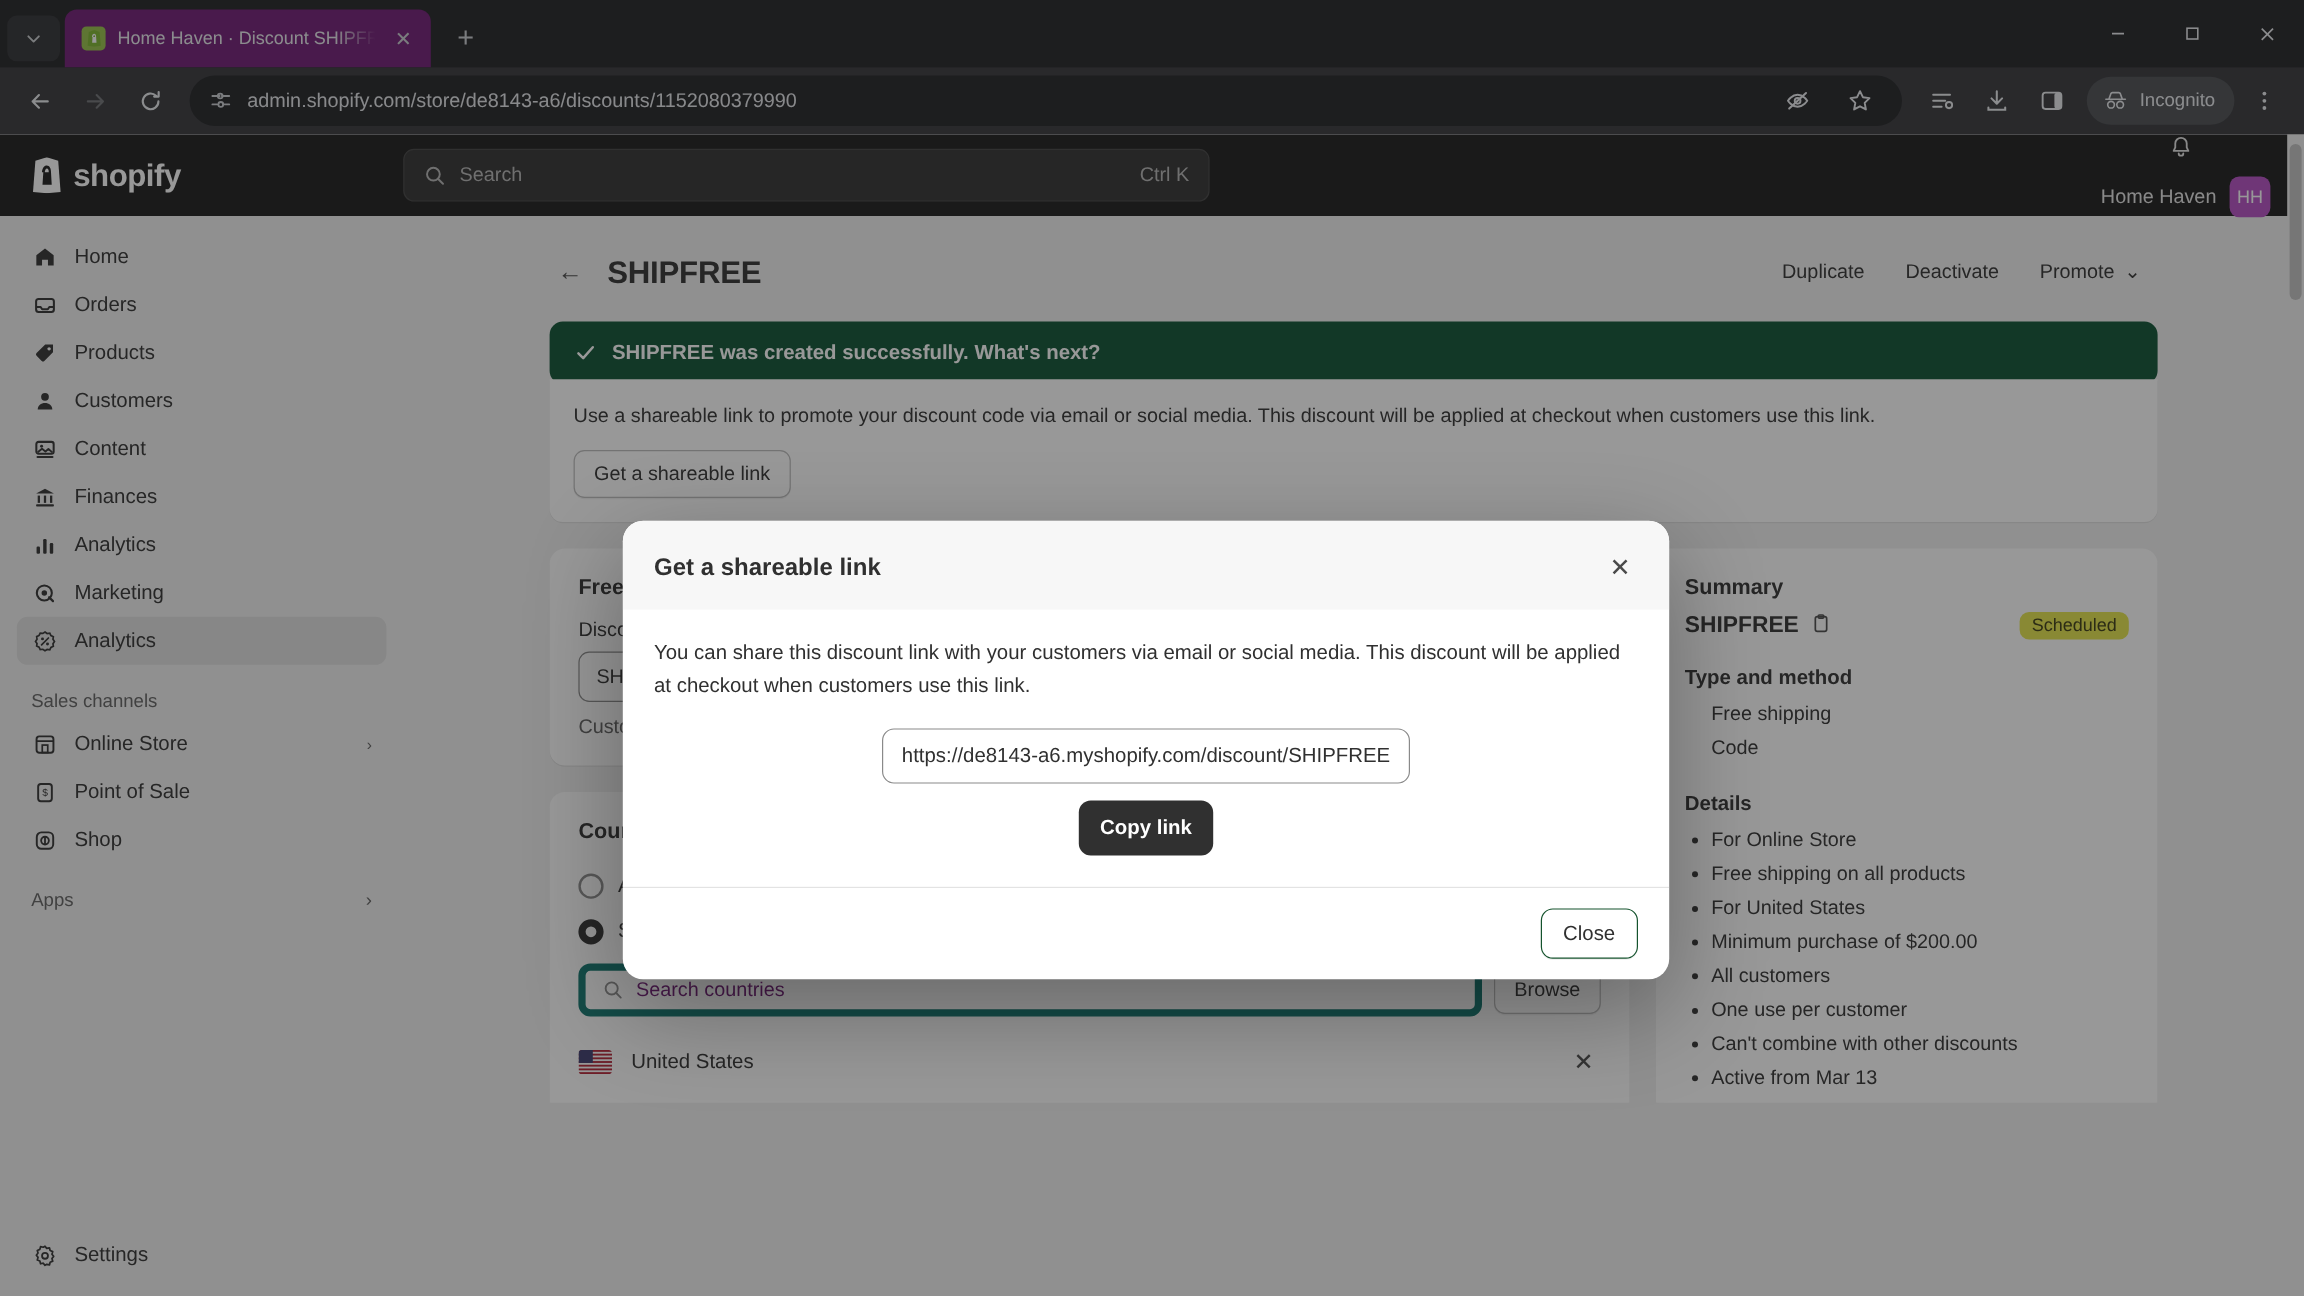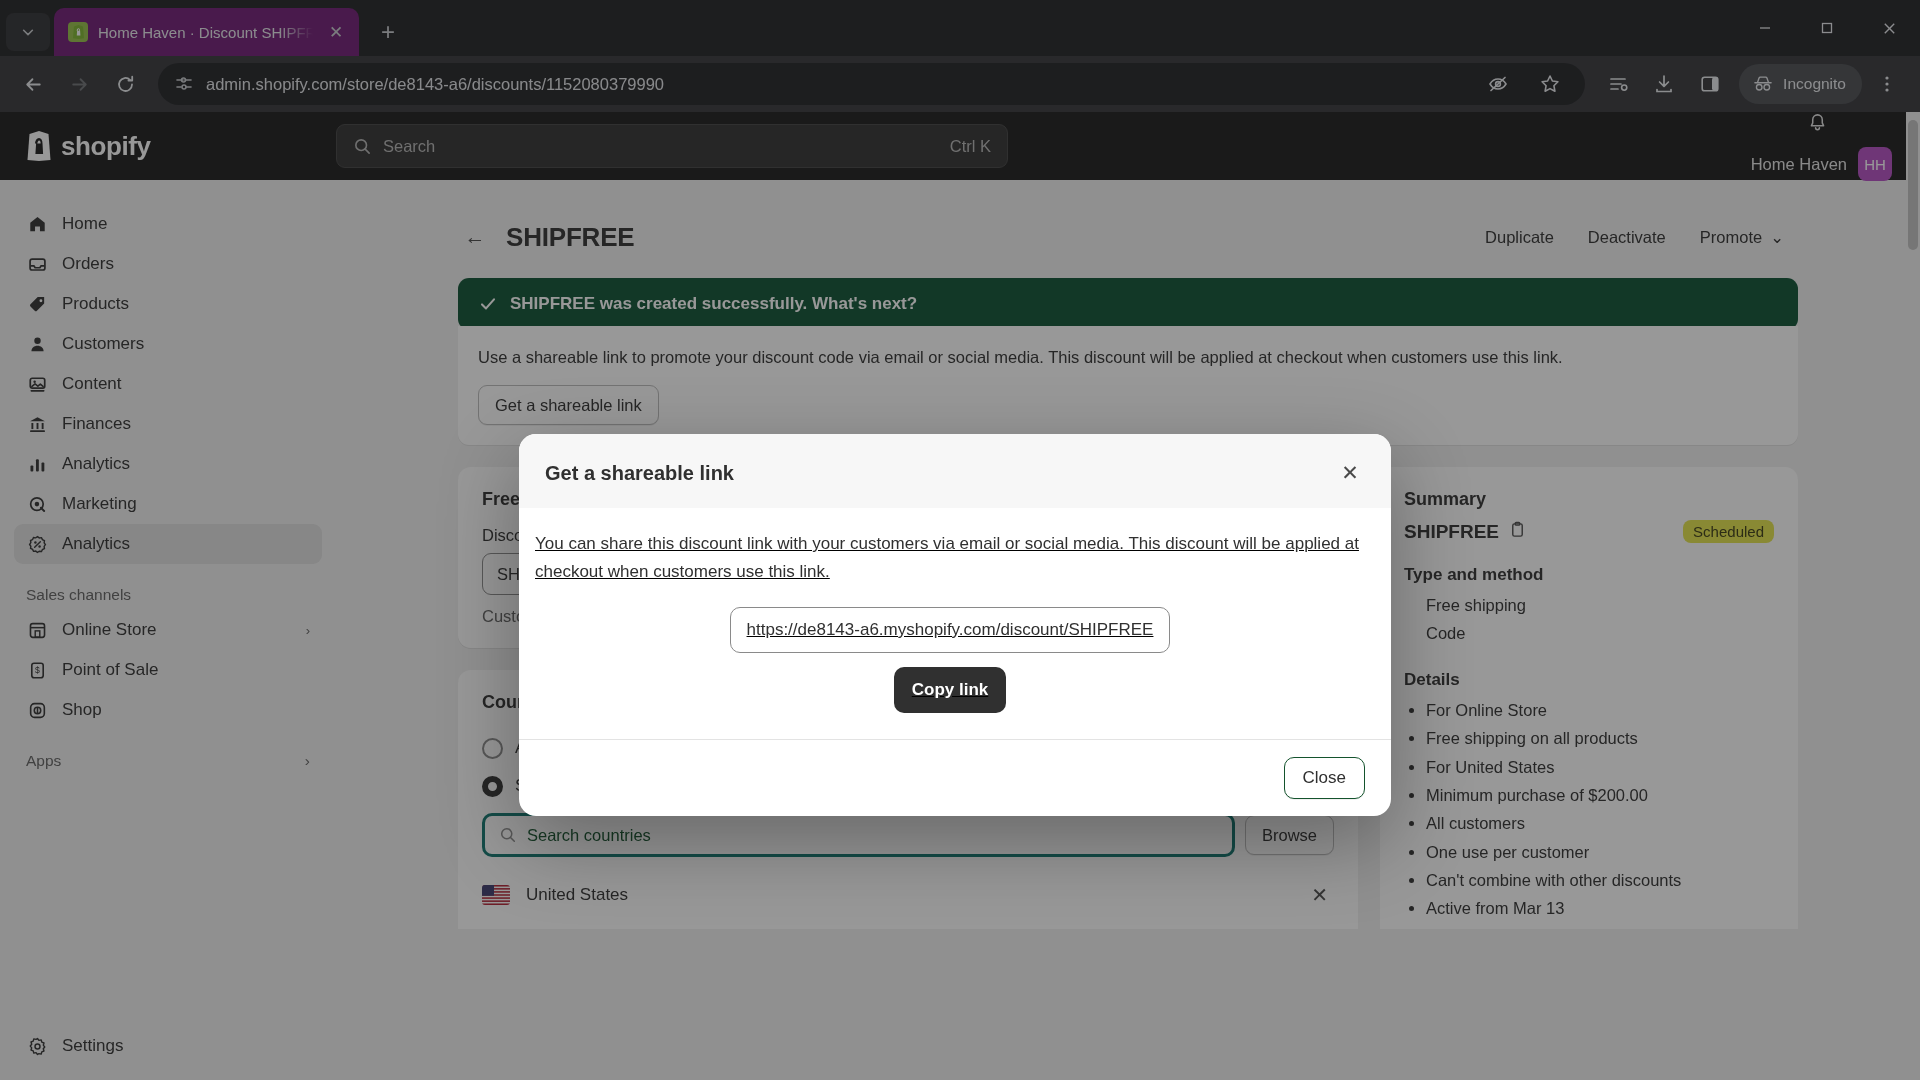--- a/index.html
+++ b/index.html
@@ -70,21 +70,21 @@
     display:flex; align-items:center; padding: 0 16px; gap: 11px; color:#b5b5b5; font-size: 16.5px;
   }
   .searchbar .grow { flex: 1 1 auto; }
   .topbar-right { position:absolute; right: 22px; top:0; height:68px; display:flex; align-items:center; gap: 14px; flex-direction: column;}
   .bell { width: 42px; height: 42px; border-radius: 8px; display:flex; align-items:center; justify-content:center; color:#e3e3e3;}
   .storechip { display:flex; align-items:center; gap: 11px; height: 44px; padding: 0 6px 0 14px; border-radius: 9px;}
   .storechip .nm { color: #e3e3e3; font-size: 16.5px;}
   .avatar { width: 34px; height: 34px; border-radius: 8px; background: #b44ec4; color:#fff; font-size:15px;
             display:flex; align-items:center; justify-content:center; font-weight: 500;}
 
-  .body { display: flex; height: 739px; margin-top: 10px; }
+  .body { display: flex; height: 739px; }
   .sidebar { width: 336px; flex: 0 0 auto; padding: 14px 14px 0 14px; }
   .navitem { display:flex; align-items:center; gap: 14px; height: 40px; padding: 0 12px; border-radius: 9px;
              color: #303030; font-size: 17px; margin-bottom: 0px;}
   .navitem.active { background: rgba(0,0,0,0.07); }
   .navitem .ico { width: 22px; height: 22px; flex:0 0 auto; display:flex; align-items:center; justify-content:center; }
   .navitem .lbl { flex: 1 1 auto; }
   .navitem .chev { color: #616161; font-size: 13px;}
   .navsection { color: #616161; font-size: 15.5px; padding: 22px 12px 6px 12px; }
   .sidebar-bottom { position: absolute; left: 14px; bottom: 14px; width: 308px; }
 
@@ -112,22 +112,22 @@
   .cardtitle { font-size: 18px; font-weight: 650; color:#303030; margin-bottom: 16px;}
   .fieldlabel { font-size: 16.5px; color:#303030; margin-bottom: 8px; }
   .codebox { height: 42px; border: 1px solid #8a8a8a; border-radius: 9px; display:flex; align-items:center; padding: 0 14px;
              font-size: 16.5px; color:#303030; background:#fff; }
   .subtle { font-size: 16.5px; color:#616161; margin-top: 12px;}
 
   .radio-row { display:flex; align-items:center; gap: 12px; height: 38px; font-size: 17px; color:#303030;}
   .radio { width: 21px; height: 21px; border-radius: 50%; border: 2px solid #8a8a8a; flex:0 0 auto; }
   .radio.on { border: 6.5px solid #303030; }
   .searchrow { display:flex; gap: 10px; margin-top: 8px; align-items: center;}
-  .inputbox { flex: 1 1 auto; height: 44px; border: 3px solid #0f766e; border-radius: 10px; display:flex; align-items:center;
-              gap: 10px; padding: 12px 14px; color:#14532d; font-size: 16.5px;}
+  .inputbox { flex: 1 1 auto; height: 44px; border: 6px solid #0f766e; border-radius: 10px; display:flex; align-items:center;
+              gap: 10px; padding: 12px 14px; color:#701a75; font-size: 16.5px;}
   .countryrow { display:flex; align-items:center; gap: 16px; height: 56px; margin-top: 10px; font-size: 17px; color:#303030;}
   .flag { width: 28px; height: 20px; border-radius: 3px; overflow:hidden; flex:0 0 auto; position: relative; background:#fff;}
   .x-btn { margin-left:auto; color:#4a4a4a; font-size: 20px; padding-right: 6px;}
 
   .summary-code { display:flex; align-items:center; gap: 10px; margin: 6px 0 0 0;}
   .summary-code .cd { font-size: 19px; font-weight: 650; color:#303030;}
   .badge { background: #ffd79d; color: #4f3611; border-radius: 8px; padding: 3px 10px; font-size: 15px; margin-left: auto;}
   .badge.yellow { background: #e3e34a; color: #3b3b12;}
   .sec-h { font-size: 17px; font-weight: 650; color:#303030; margin-top: 22px; margin-bottom: 6px;}
   .sec-li { font-size: 16.5px; color:#303030; line-height: 1.72; }
@@ -137,21 +137,21 @@
   
   .scrim { position:absolute; left:0; top:0; width:1920px; height:1080px; background: rgba(26,26,26,0.45); }
   .modal {
     position: absolute; left: 519px; top: 434px; width: 872px; background: #fff;
     border-radius: 17px; box-shadow: 0 26px 80px rgba(0,0,0,0.32); overflow: hidden;
   }
   .modal-head { display:flex; align-items:center; padding: 22px 24px 18px 26px; background:#f7f7f7;}
   .modal-title { font-size: 20px; font-weight: 650; color:#303030; }
   .modal-x { margin-left:auto; width: 34px; height:34px; border-radius:9px; display:flex; align-items:center; justify-content:center;
              color:#4a4a4a; font-size: 21px;}
-  .modal-body { padding: 22px 26px 26px 16px; text-decoration: underline; }
+  .modal-body { padding: 22px 26px 26px 26px; }
   .modal-p { font-size: 17px; color:#303030; line-height: 1.62; margin-bottom: 22px; }
   .linkrow { display:flex; gap: 14px; align-items:center;flex-direction:column; }
   .linkinput { flex:1 1 auto; height: 46px; border: 1px solid #8a8a8a; border-radius: 10px; display:flex; align-items:center;
                padding: 0 16px; font-size: 17px; color:#303030; }
   .btn-primary { height: 46px; padding: 0 18px; border-radius: 10px; background:#303030; color:#fff; font-size: 17px;
                  display:flex; align-items:center; font-weight: 550; flex:0 0 auto;}
   .modal-foot { border-top: 1px solid #e3e3e3; padding: 17px 26px; display:flex; justify-content:flex-end; }
   .btn-sec { height: 42px; padding: 0 18px; border-radius: 10px; background:#fff; border:1px solid #14532d;
              box-shadow: 0 1px 0 rgba(0,0,0,0.06); font-size: 17px; color:#303030; display:flex; align-items:center;}
 

